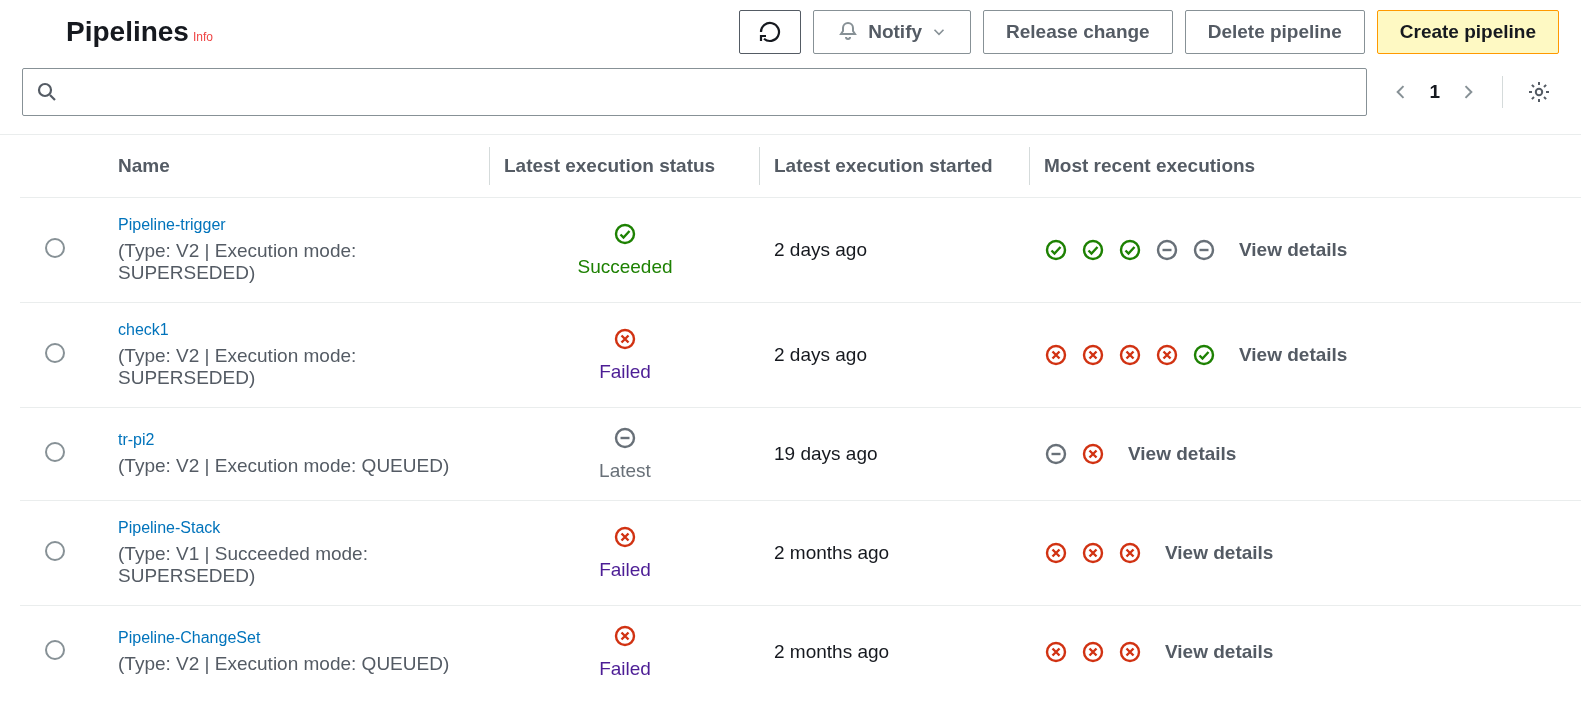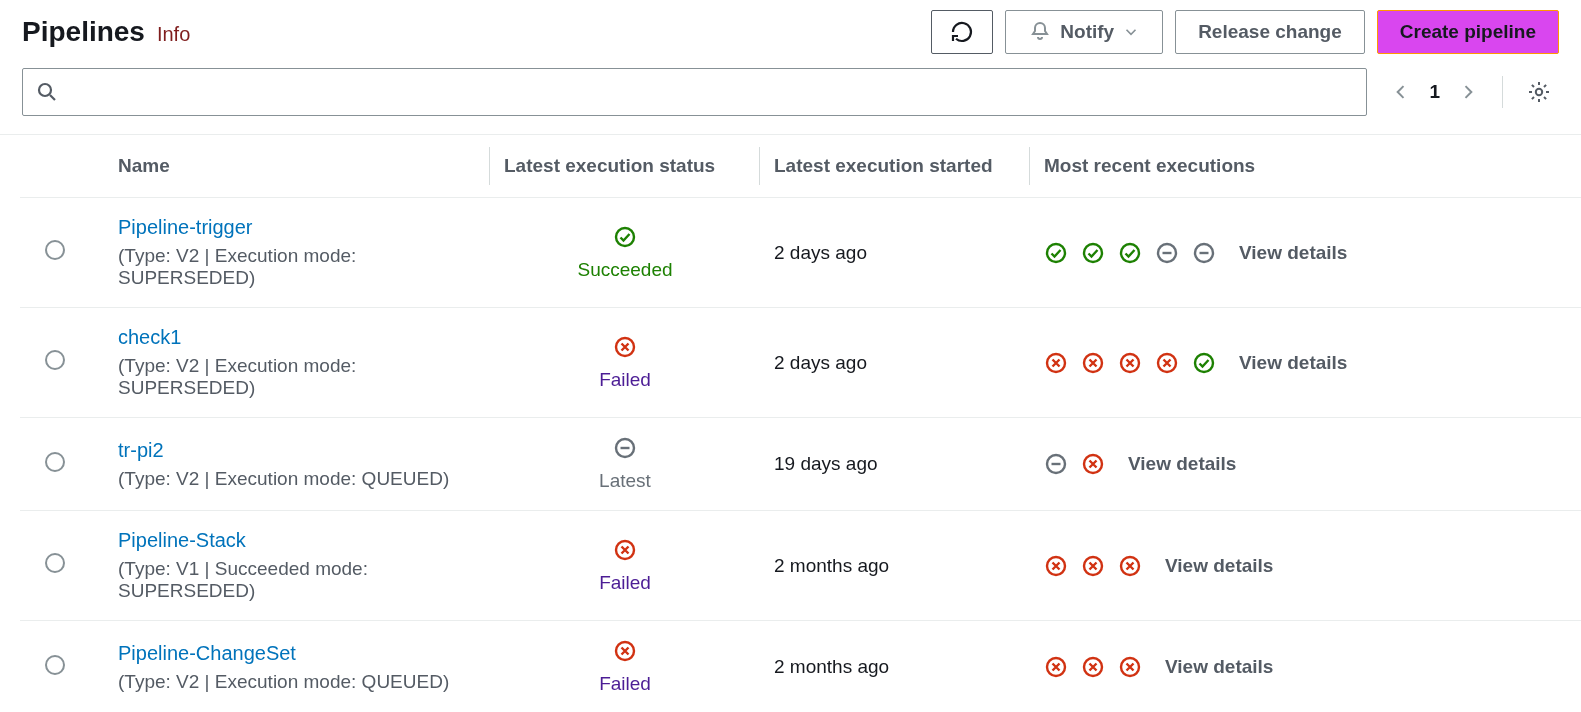--- a/index.html
+++ b/index.html
@@ -6,44 +6,44 @@
   html, body { font-family: "Amazon Ember", "Helvetica Neue", Arial, sans-serif; color: #16191f; background: #fff; }
   body { width: 1581px; }
 
   
   .header {
     display: flex;
     align-items: center;
     padding: 10px 22px 14px 22px;
     gap: 12px;
   }
-  .title-wrap { display: flex; align-items: baseline; gap: 12px; margin-right: auto; }
+  .title-wrap { display: flex; align-items: baseline; gap: 4px; margin-right: auto; margin-left: 44px; }
   .title { font-size: 28px; font-weight: 700; }
-  .info-link { color: #7f1d1d; font-size: 20px; cursor: pointer; }
+  .info-link { color: #ef4444; font-size: 12px; cursor: pointer; }
 
   .btn {
     display: inline-flex;
     align-items: center;
     justify-content: center;
     gap: 8px;
     height: 44px;
     padding: 0 22px;
     border: 1px solid #879196;
     background: #fff;
     font-size: 19px;
     font-weight: 700;
     color: #545b64;
     border-radius: 2px;
     cursor: pointer;
     white-space: nowrap;
   }
   .btn.icon-only { width: 62px; padding: 0; }
   .btn.icon-only.dark-border { border-color: #545b64; }
   .btn.primary {
-    background: #d946ef;
+    background: #fef9c3;
     border-color: #ff9900;
     color: #16191f;
   }
 
   
   .toolbar {
     display: flex;
     align-items: center;
     padding: 0 22px 18px 22px;
     gap: 16px;
@@ -98,21 +98,21 @@
   thead th.col-name { padding-left: 28px; }
 
   tbody tr { border-top: 1px solid #eaeded; }
   tbody td { padding: 18px 14px; vertical-align: middle; font-size: 19px; }
   tbody td.sel { text-align: center; }
 
   .radio {
     width: 20px; height: 20px; border: 2px solid #879196; border-radius: 50%; display: inline-block;
   }
 
-  .pipeline-name { color: #0073bb; font-size: 20px; cursor: pointer; }
+  .pipeline-name { color: #0073bb; font-size: 16px; cursor: pointer; }
   .pipeline-meta { color: #545b64; font-size: 19px; margin-top: 6px; }
 
   .status-cell { display: flex; align-items: center; gap: 10px; flex-direction: column; }
   .status-succeeded { color: #1d8102; }
   .status-failed { color: #4c1d95; }
   .status-stopped { color: #687078; }
 
   .recent-cell { display: flex; align-items: center; gap: 13px; }
   .view-details { color: #545b64; font-weight: 700; font-size: 19px; margin-left: 10px; cursor: pointer; }
 
@@ -194,20 +194,23 @@
           <use href="#i-caret"></use>
         </svg>
       </span>
   </button>
 
 
   <button class="btn">
     <span>Release change</span>
   </button>
 
+  <button class="btn">
+    <span>Delete pipeline</span>
+  </button>
 
   <button class="btn primary">
     <span>Create pipeline</span>
   </button>
 </div>
 
 <div class="toolbar">
   <div class="search">
     <span class="ic">
         <svg viewBox="0 0 24 24">

